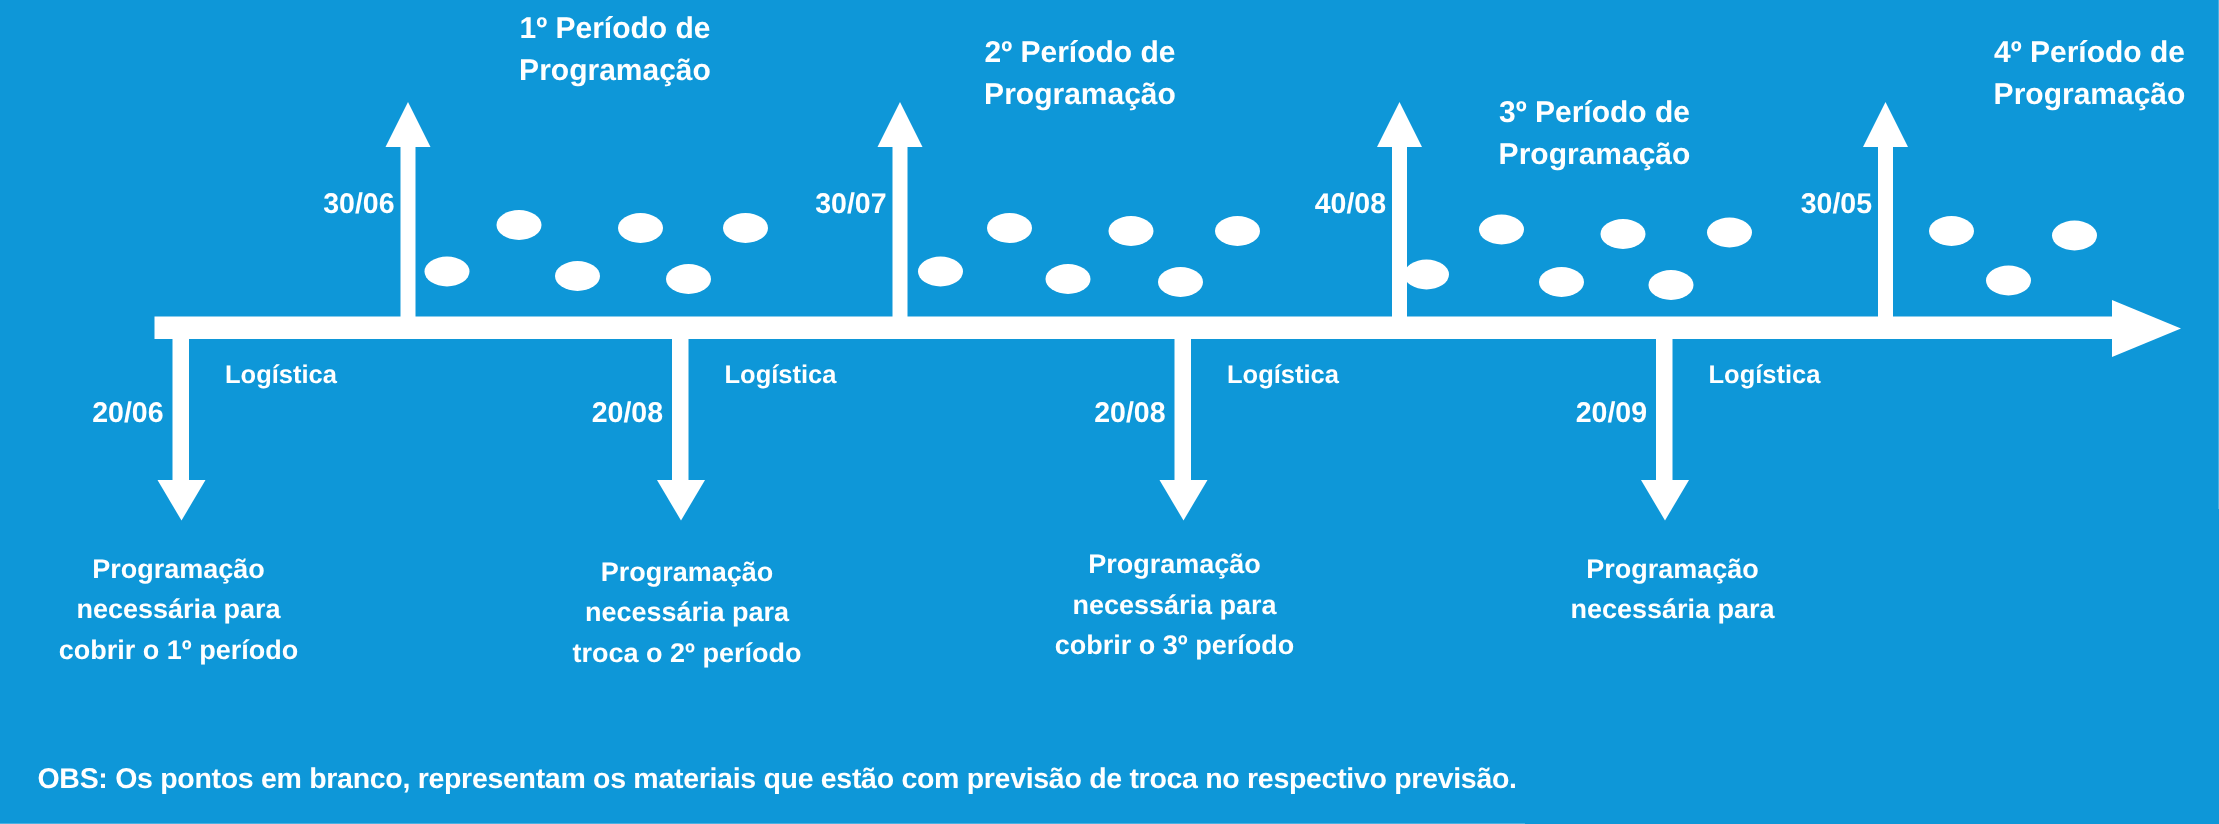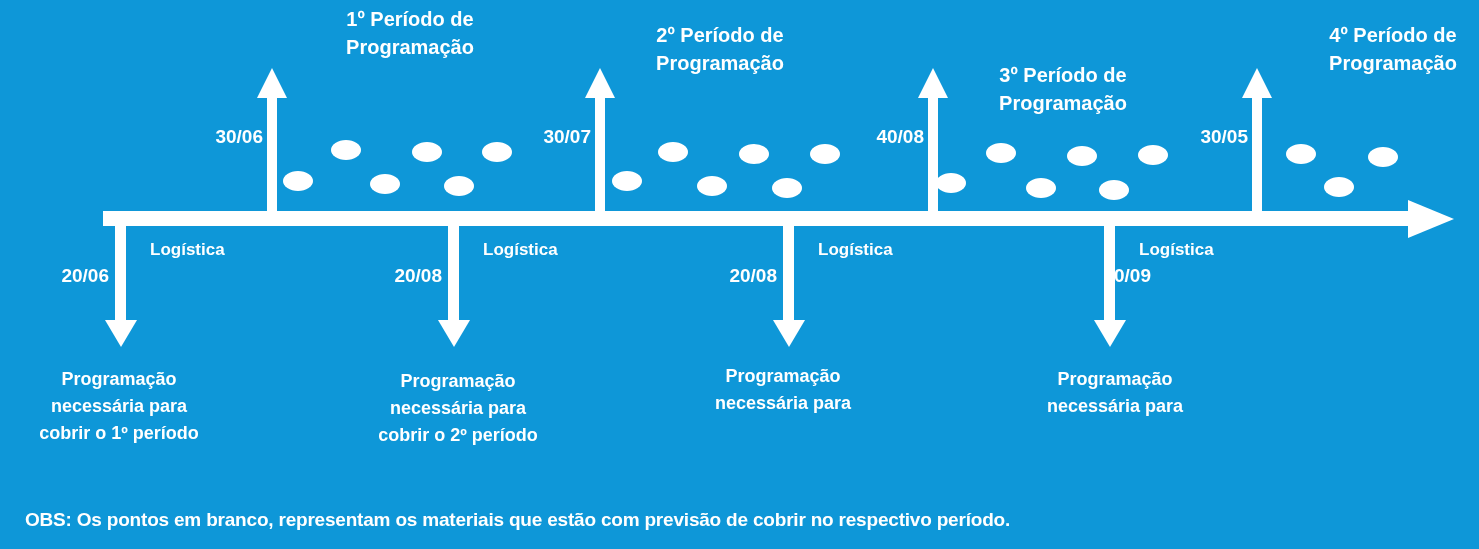--- a/index.html
+++ b/index.html
@@ -72,47 +72,48 @@
     <div class="tri tri-up" style="left: 585px; top: 68px;"></div>
     <div class="bar" style="left: 595px; top: 95px; width: 10px; height: 123px;"></div>
     <div class="datelbl" style="left: 461px; top: 127px;">30/07</div>
     <div class="bar" style="left: 448px; top: 224px; width: 11px; height: 98px;"></div>
     <div class="tri tri-down" style="left: 438px; top: 320px;"></div>
     <div class="datelbl" style="left: 312px; top: 266px;">20/08</div>
     <div class="logi" style="left: 483px; top: 241px;">Logística</div>
     <div class="note" style="left: 333px; top: 368px;">
       <div>Programação</div>
       <div>necessária para</div>
-      <div>cobrir o 2º período</div>
+      <div>troca o 2º período</div>
     </div>
     <div class="title" style="left: 943px; top: 21px; margin-top: 40px;">
       <div>3º Período de</div>
       <div>Programação</div>
     </div>
     <div class="tri tri-up" style="left: 918px; top: 68px;"></div>
     <div class="bar" style="left: 928px; top: 95px; width: 10px; height: 123px;"></div>
     <div class="datelbl" style="left: 794px; top: 127px;">40/08</div>
     <div class="bar" style="left: 783px; top: 224px; width: 11px; height: 98px;"></div>
     <div class="tri tri-down" style="left: 773px; top: 320px;"></div>
     <div class="datelbl" style="left: 647px; top: 266px;">20/08</div>
     <div class="logi" style="left: 818px; top: 241px;">Logística</div>
     <div class="note" style="left: 658px; top: 363px;">
       <div>Programação</div>
       <div>necessária para</div>
+      <div>cobrir o 3º período</div>
     </div>
     <div class="title" style="left: 1273px; top: 21px;">
       <div>4º Período de</div>
       <div>Programação</div>
     </div>
     <div class="tri tri-up" style="left: 1242px; top: 68px;"></div>
     <div class="bar" style="left: 1252px; top: 95px; width: 10px; height: 123px;"></div>
     <div class="datelbl" style="left: 1118px; top: 127px;">30/05</div>
     <div class="bar" style="left: 1104px; top: 224px; width: 11px; height: 98px;"></div>
     <div class="tri tri-down" style="left: 1094px; top: 320px;"></div>
-    <div class="datelbl" style="left: 1021px; top: 266px;">20/09</div>
+    <div class="datelbl" style="left: 968px; top: 266px;">20/09</div>
     <div class="logi" style="left: 1139px; top: 241px;">Logística</div>
     <div class="note" style="left: 990px; top: 366px;">
       <div>Programação</div>
       <div>necessária para</div>
     </div>
     <div class="dot" style="left: 283px; top: 171px;"></div>
     <div class="dot" style="left: 331px; top: 140px;"></div>
     <div class="dot" style="left: 370px; top: 174px;"></div>
     <div class="dot" style="left: 412px; top: 142px;"></div>
     <div class="dot" style="left: 444px; top: 176px;"></div>
@@ -125,14 +126,14 @@
     <div class="dot" style="left: 810px; top: 144px;"></div>
     <div class="dot" style="left: 936px; top: 173px;"></div>
     <div class="dot" style="left: 986px; top: 143px;"></div>
     <div class="dot" style="left: 1026px; top: 178px;"></div>
     <div class="dot" style="left: 1067px; top: 146px;"></div>
     <div class="dot" style="left: 1099px; top: 180px;"></div>
     <div class="dot" style="left: 1138px; top: 145px;"></div>
     <div class="dot" style="left: 1286px; top: 144px;"></div>
     <div class="dot" style="left: 1324px; top: 177px;"></div>
     <div class="dot" style="left: 1368px; top: 147px;"></div>
-    <div class="obs" style="left: 25px; top: 509px;">OBS: Os pontos em branco, representam os materiais que estão com previsão de cobrir no respectivo período.</div>
+    <div class="obs" style="left: 25px; top: 509px;">OBS: Os pontos em branco, representam os materiais que estão com previsão de troca no respectivo previsão.</div>
   </div>
 
 </body></html>

